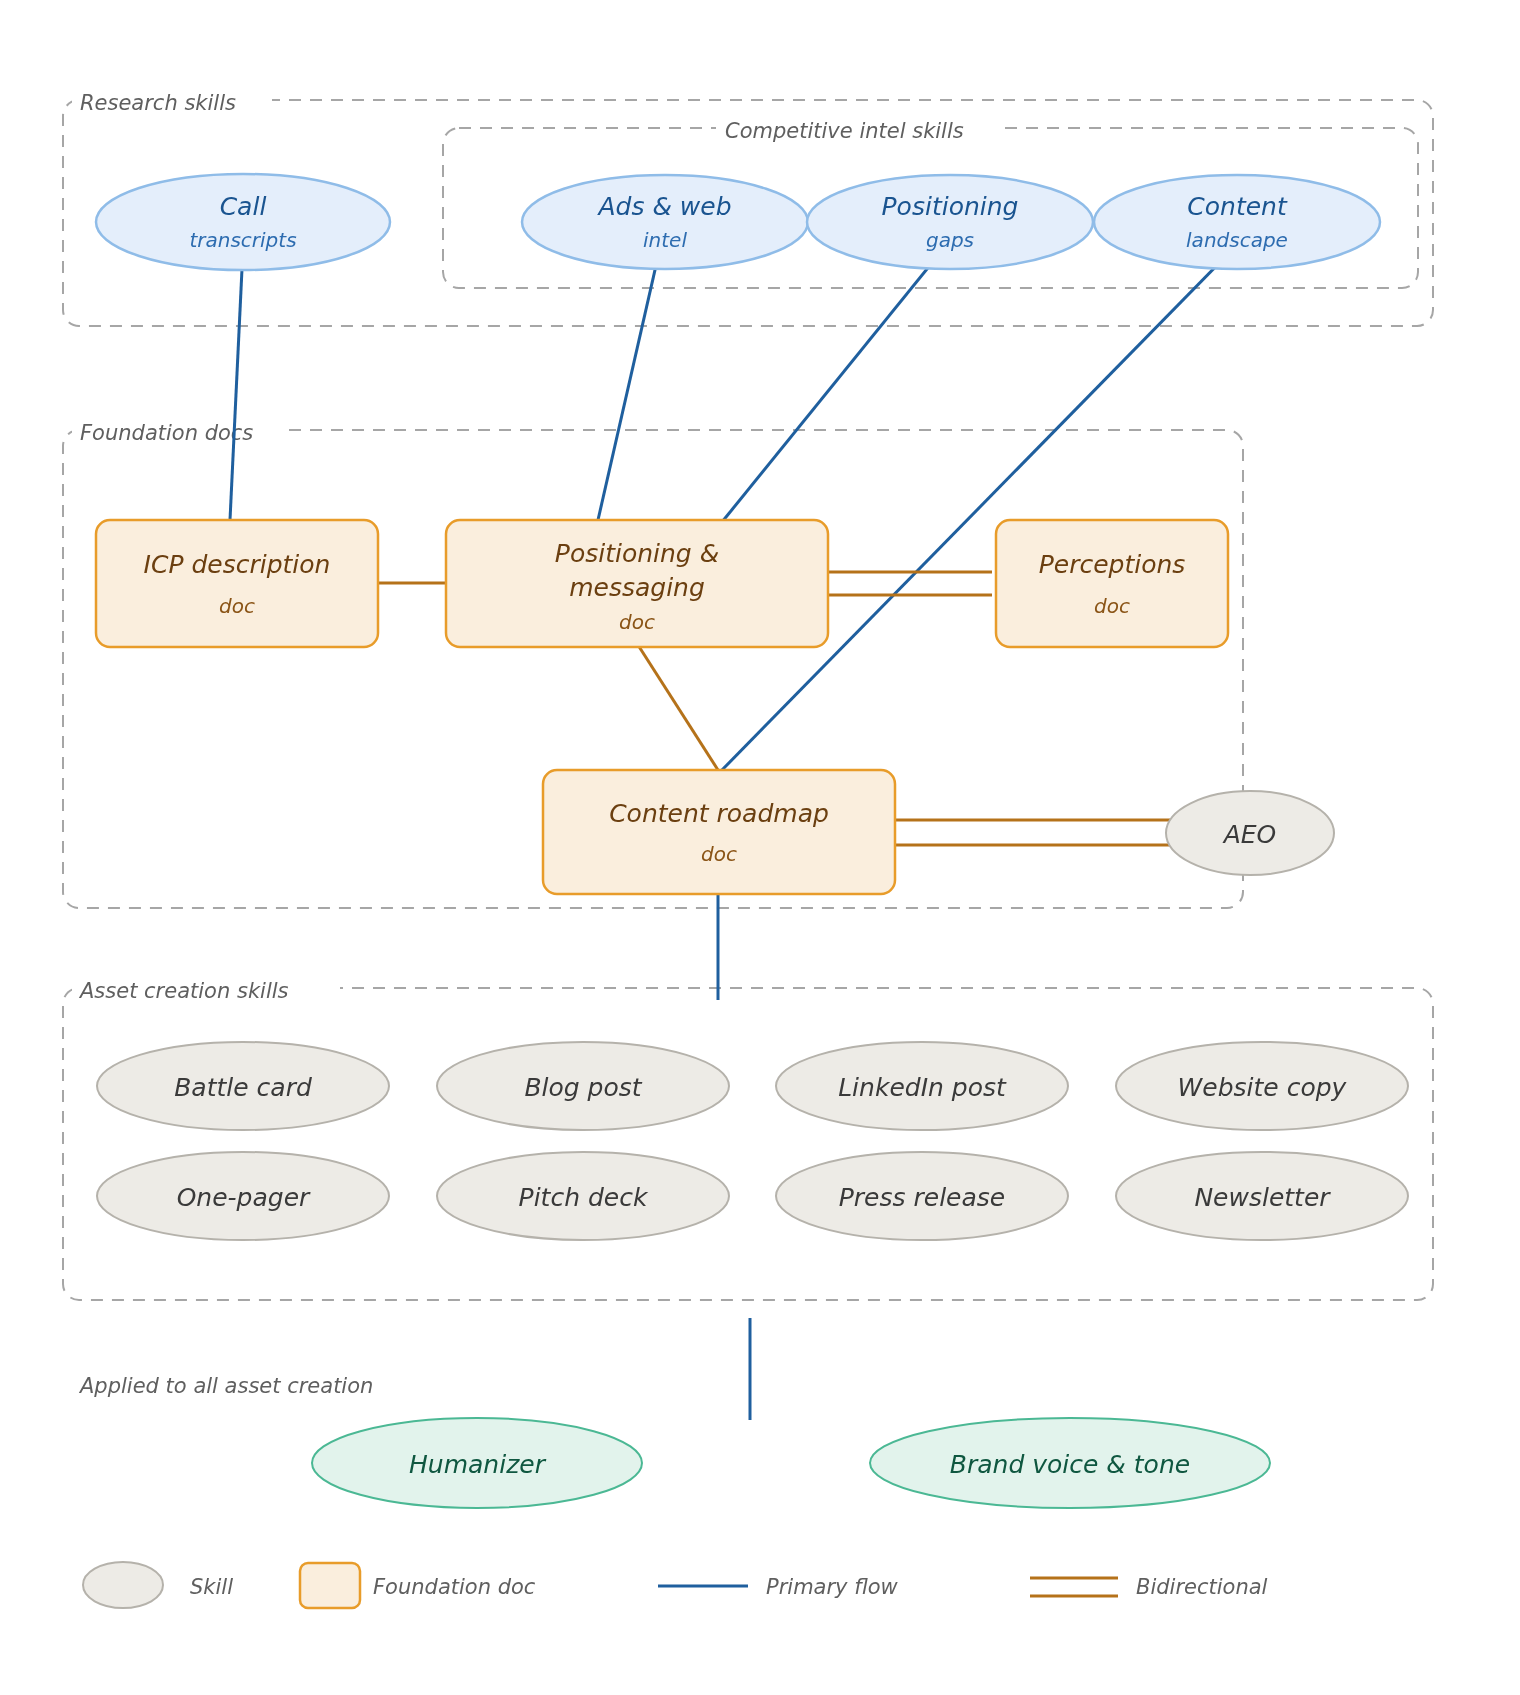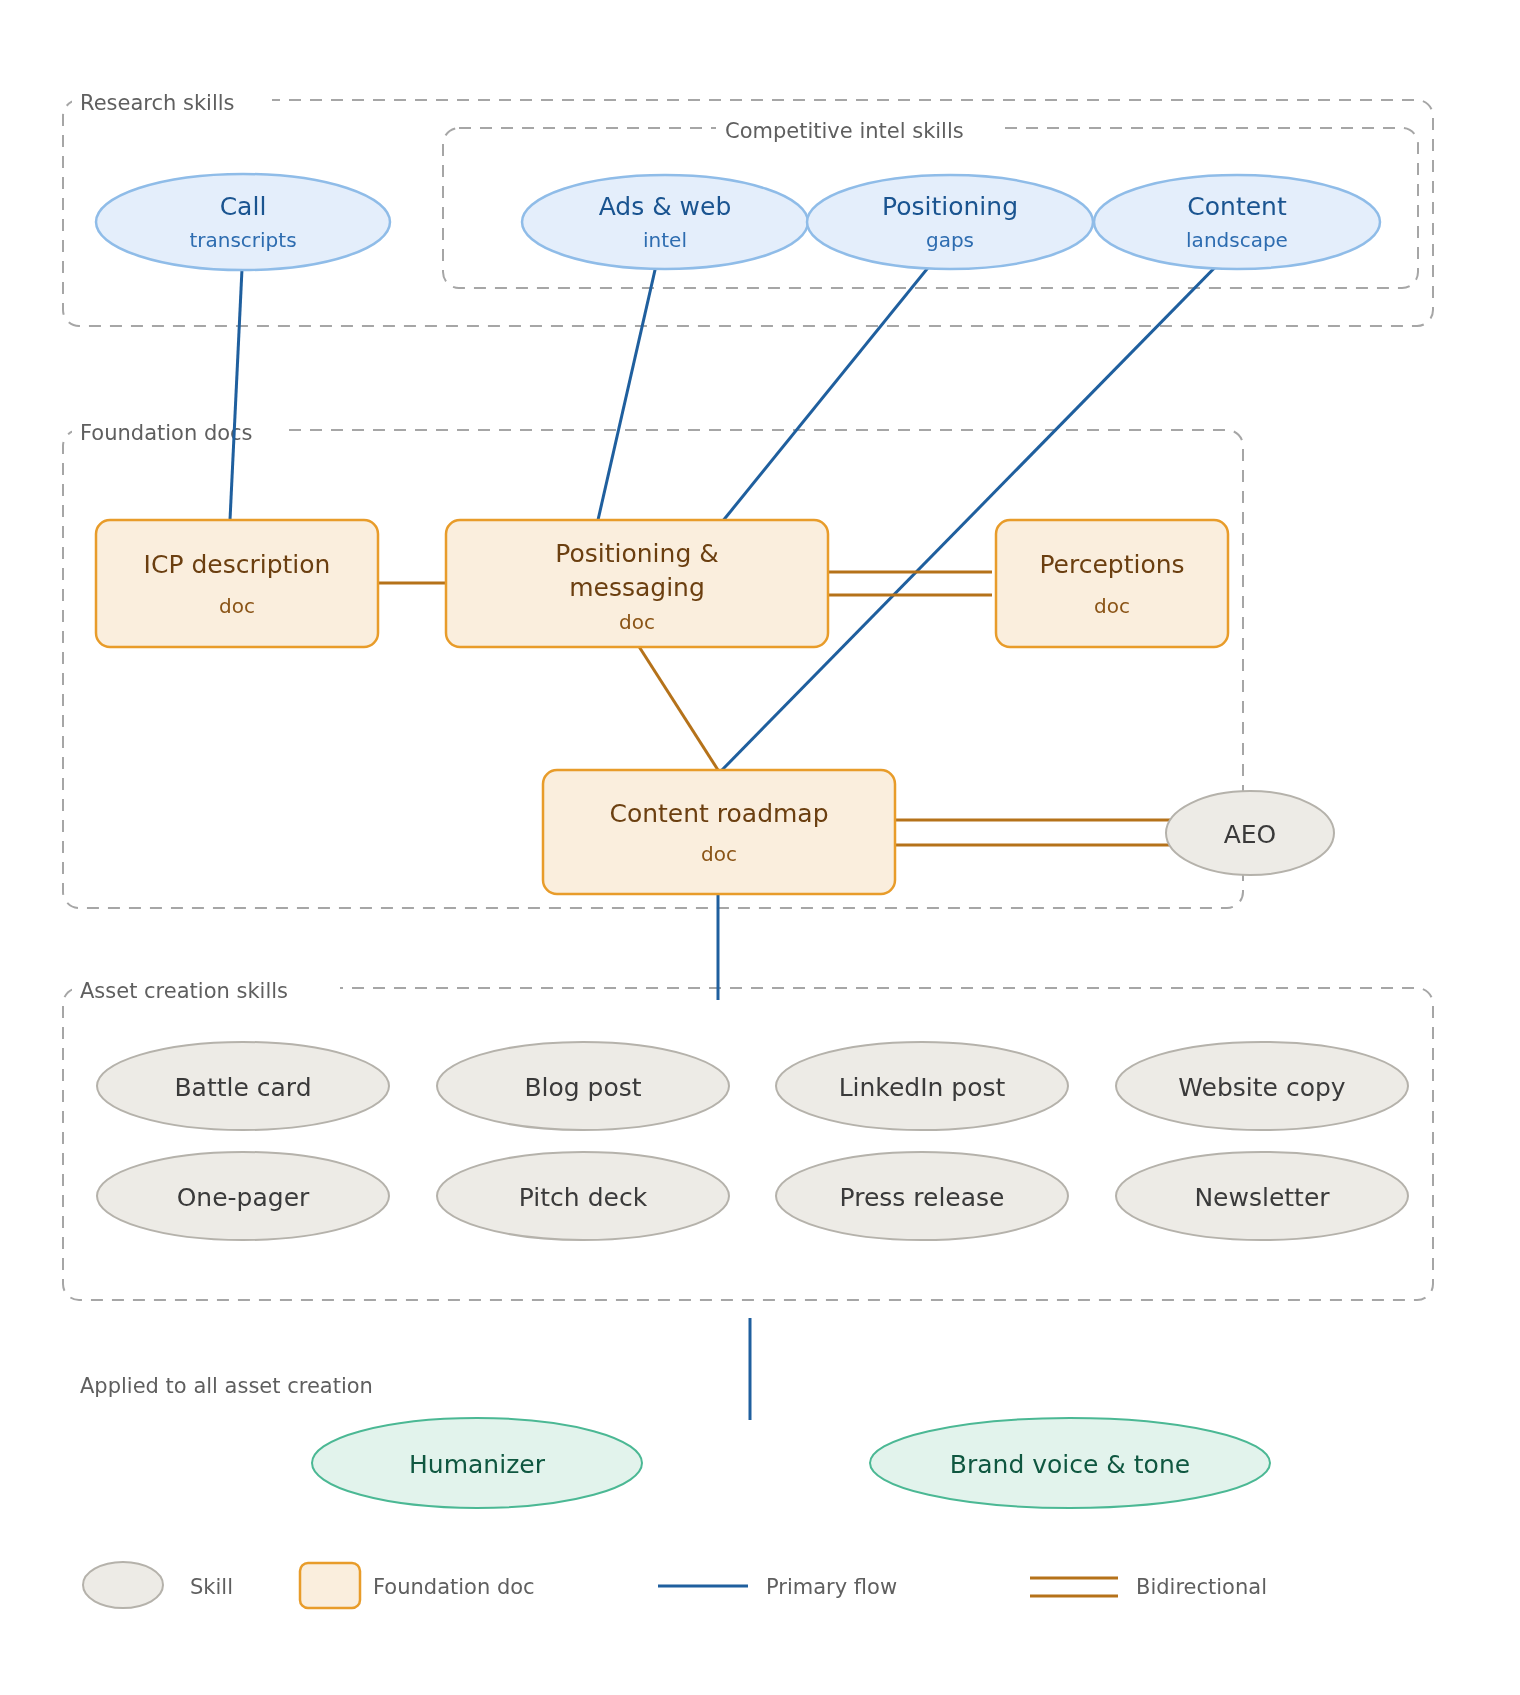--- a/index.html
+++ b/index.html
@@ -10,20 +10,21 @@
   body {
     width: 1520px;
     height: 1695px;
     font-family: "DejaVu Sans", sans-serif;
     overflow: hidden;
   }
   #diagram-root {
     position: relative;
     width: 1520px;
     height: 1623px;
+    font-style: italic;
   }
   svg#diagram {
     display: block;
     width: 1520px;
     height: 1695px;
   }
   .group-label {
     font-family: "DejaVu Sans", sans-serif;
     font-size: 21px;
     fill: #5f5f5f;

